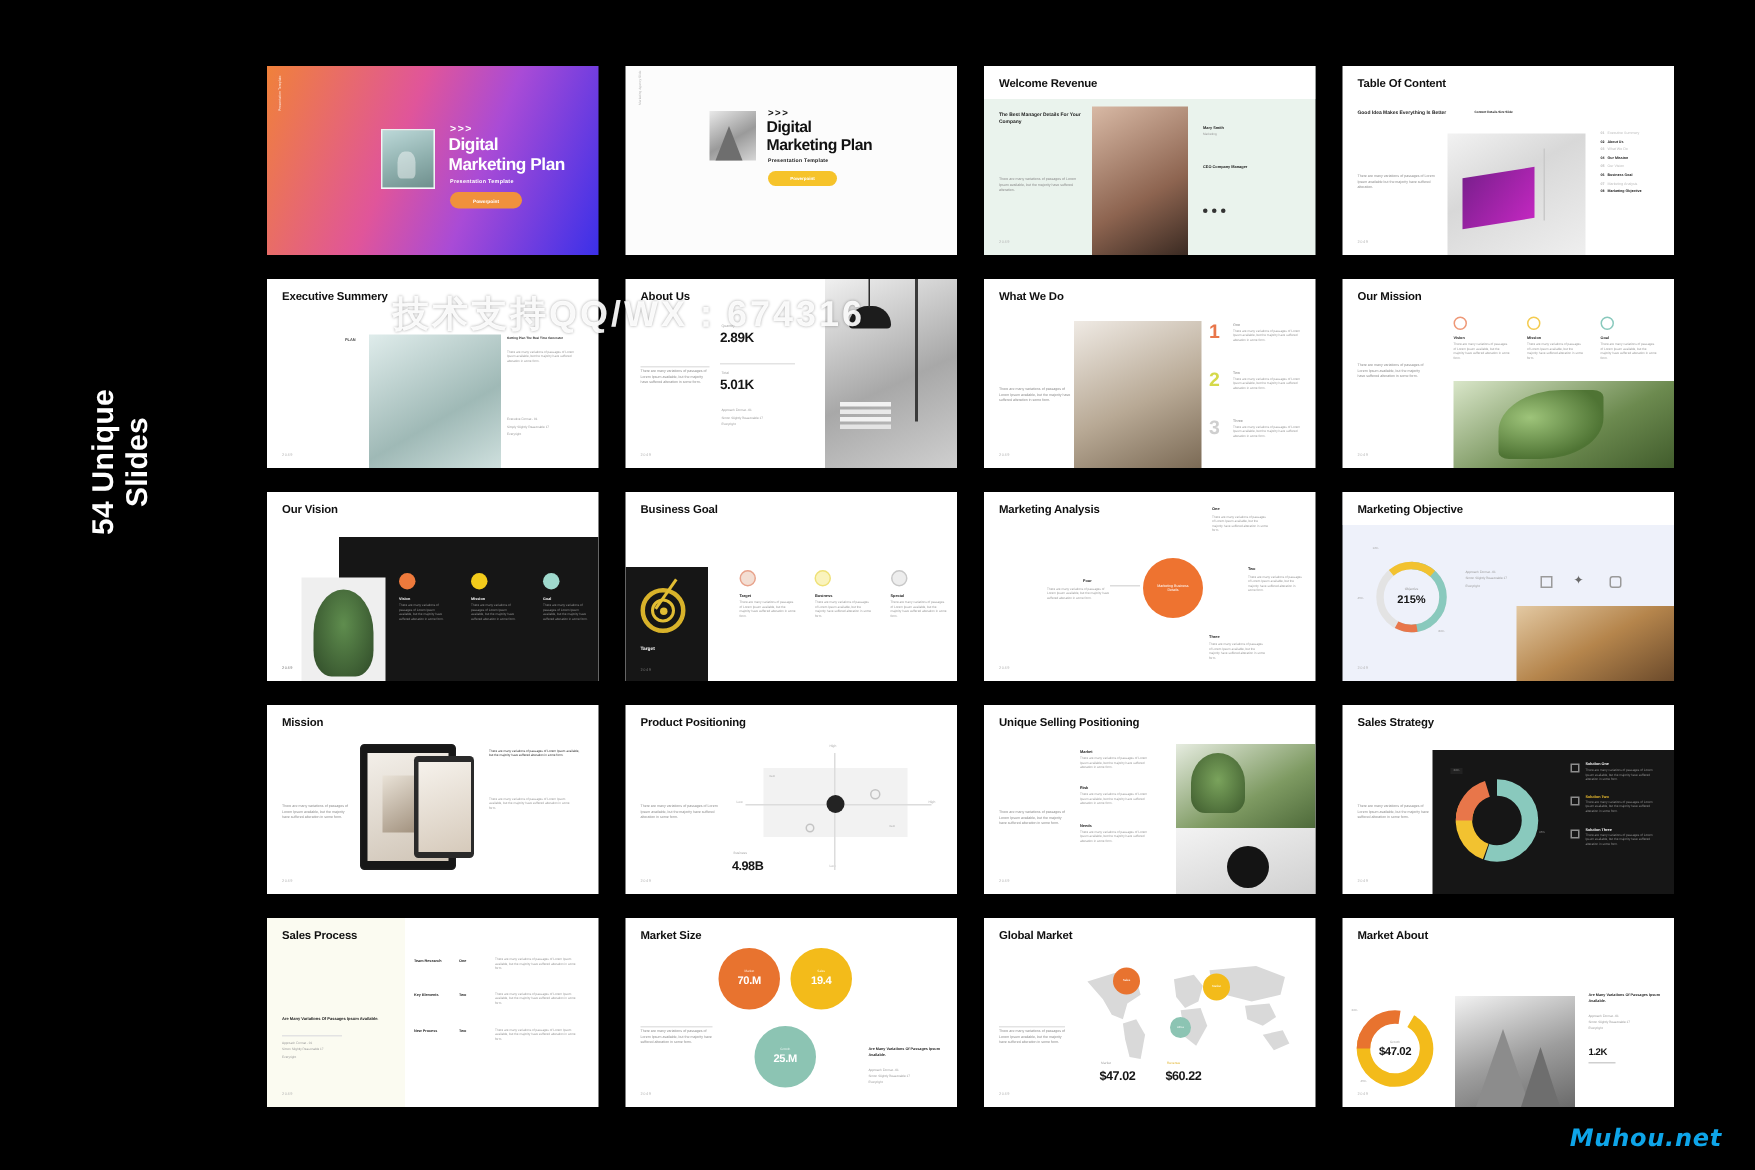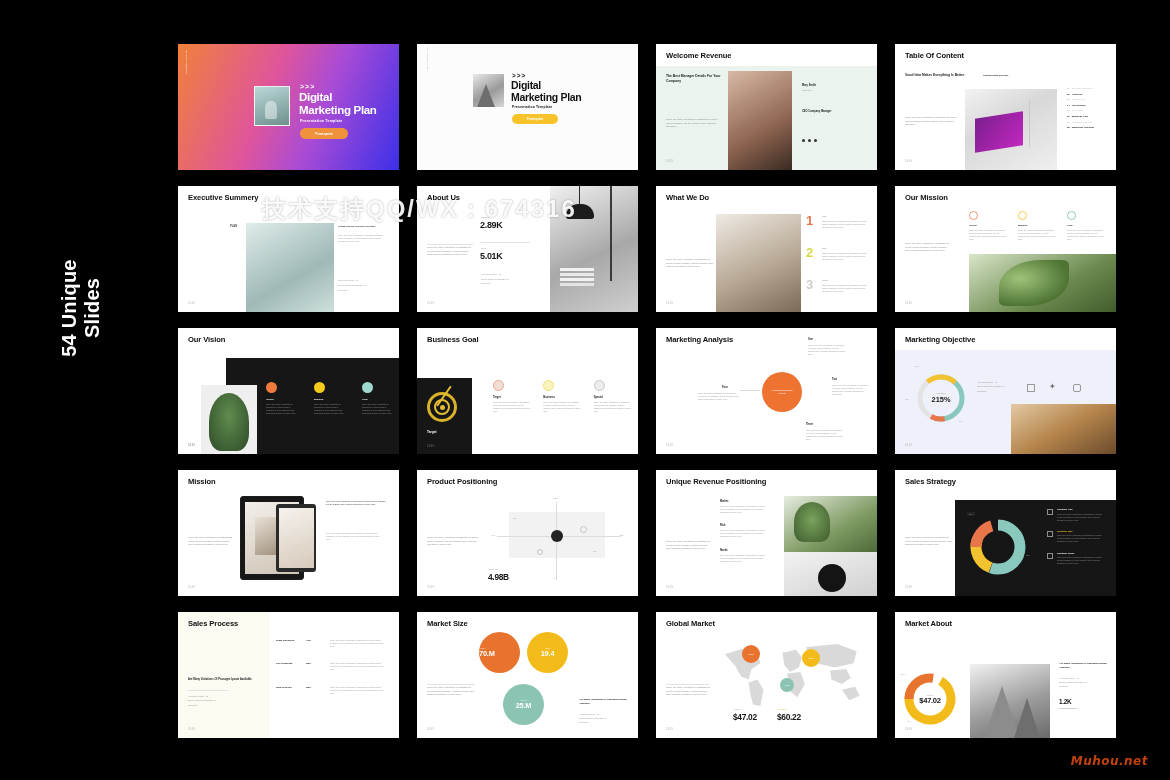--- a/index.html
+++ b/index.html
@@ -149,22 +149,22 @@
     color:rgba(255,255,255,.92);
     letter-spacing:2px;
     text-shadow: 0 0 2px rgba(0,0,0,.35);
     white-space:nowrap;
     z-index:50;
     pointer-events:none;
     mix-blend-mode: normal;
   }
   .wm-corner {
     position:absolute; right:22px; bottom:12px;
-    font-size:12px; font-weight:800; font-style:italic;
-    color:#c2410c; letter-spacing:.5px;
+    font-size:16px; font-weight:800; font-style:italic;
+    color:#0ea5e9; letter-spacing:.5px;
     font-family:"DejaVu Sans", sans-serif;
     z-index:50;
   }
 </style>
 </head>
 <body>
 
 <div class="stage">
 
   <div class="side-label">54 Unique
@@ -478,21 +478,21 @@
       <div class="ring" style="left:163px;top:56px;width:7px;height:7px;border:.7px solid #c4c4c4"></div>
       <div class="ring" style="left:120px;top:79px;width:6px;height:6px;border:.7px solid #c4c4c4"></div>
       <div class="capnum" style="left:96px;top:47px;font-size:1.9px">Item</div>
       <div class="capnum" style="left:176px;top:80px;font-size:1.9px">Item</div>
       <div class="capnum" style="left:72px;top:98px;font-size:2.2px">Business</div>
       <div class="bignum" style="left:71px;top:102px;font-size:8.4px">4.98B</div>
       <div class="pagenum">2049</div>
     </div>
 
     <div class="slide">
-      <div class="title">Unique Revenue Positioning</div>
+      <div class="title">Unique Selling Positioning</div>
       <div class="lede" style="top:28px"></div>
       <div class="para" style="top:70px;width:44px">There are many variations of passages of Lorem Ipsum available, but the majority have suffered alteration in some form.</div>
       <div style="position:absolute;left:64px;top:30px;width:54px">
         <div style="position:relative;margin-bottom:10px">
           <div class="lbl" style="position:relative;font-size:2.6px">Market</div>
           <div class="mini" style="position:relative;margin-top:2px;width:50px">There are many variations of passages of Lorem Ipsum available, but the majority have suffered alteration in some form.</div>
         </div>
         <div style="position:relative;margin-bottom:10px">
           <div class="lbl" style="position:relative;font-size:2.6px">Risk</div>
           <div class="mini" style="position:relative;margin-top:2px;width:50px">There are many variations of passages of Lorem Ipsum available, but the majority have suffered alteration in some form.</div>
@@ -572,21 +572,21 @@
         </div>
       </div>
       <div class="pagenum">2049</div>
     </div>
 
     <div class="slide">
       <div class="title">Market Size</div>
       <div class="lede" style="top:29px"></div>
       <div class="para" style="top:74px;width:48px">There are many variations of passages of Lorem Ipsum available, but the majority have suffered alteration in some form.</div>
       <div class="hr" style="left:10px;top:72px;width:48px"></div>
-      <div class="dot" style="left:62px;top:20px;width:41px;height:41px;background:#e8732f;display:flex;flex-direction:column;align-items:flex-start;justify-content:center">
+      <div class="dot" style="left:62px;top:20px;width:41px;height:41px;background:#e8732f;display:flex;flex-direction:column;align-items:center;justify-content:center">
         <div style="font-size:2.1px;color:#ffe3d2">Market</div>
         <div style="font-size:7.4px;font-weight:700;color:#fff;letter-spacing:-.2px">70.M</div>
       </div>
       <div class="dot" style="left:110px;top:20px;width:41px;height:41px;background:#f3bb1a;display:flex;flex-direction:column;align-items:center;justify-content:center">
         <div style="font-size:2.1px;color:#fff6d9">Sales</div>
         <div style="font-size:7.4px;font-weight:700;color:#fff;letter-spacing:-.2px">19.4</div>
       </div>
       <div class="dot" style="left:86px;top:72px;width:41px;height:41px;background:#8cc4b3;display:flex;flex-direction:column;align-items:center;justify-content:center">
         <div style="font-size:2.1px;color:#e2f2ed">Growth</div>
         <div style="font-size:7.4px;font-weight:700;color:#fff;letter-spacing:-.2px">25.M</div>

